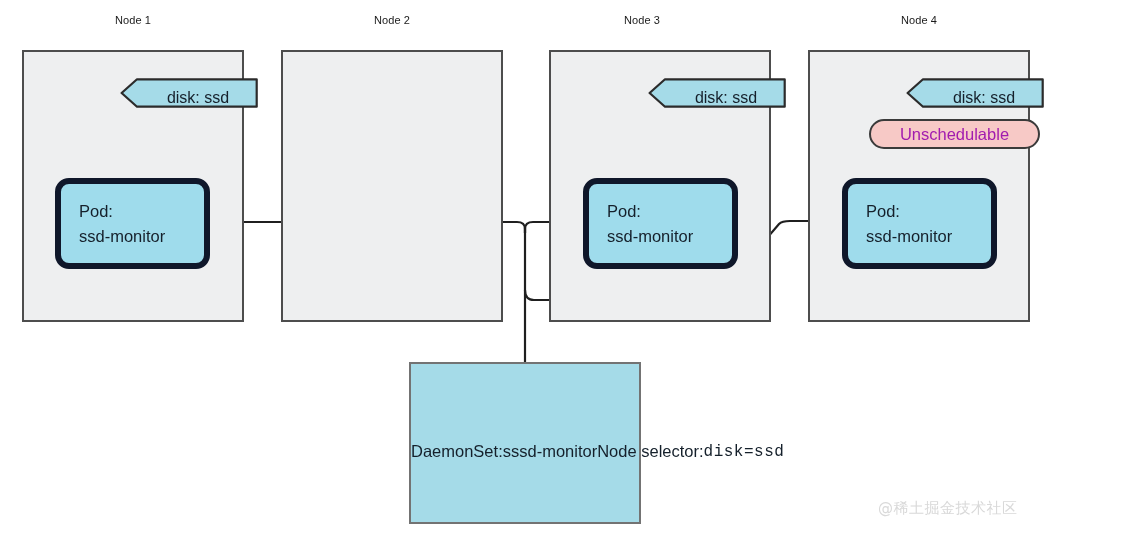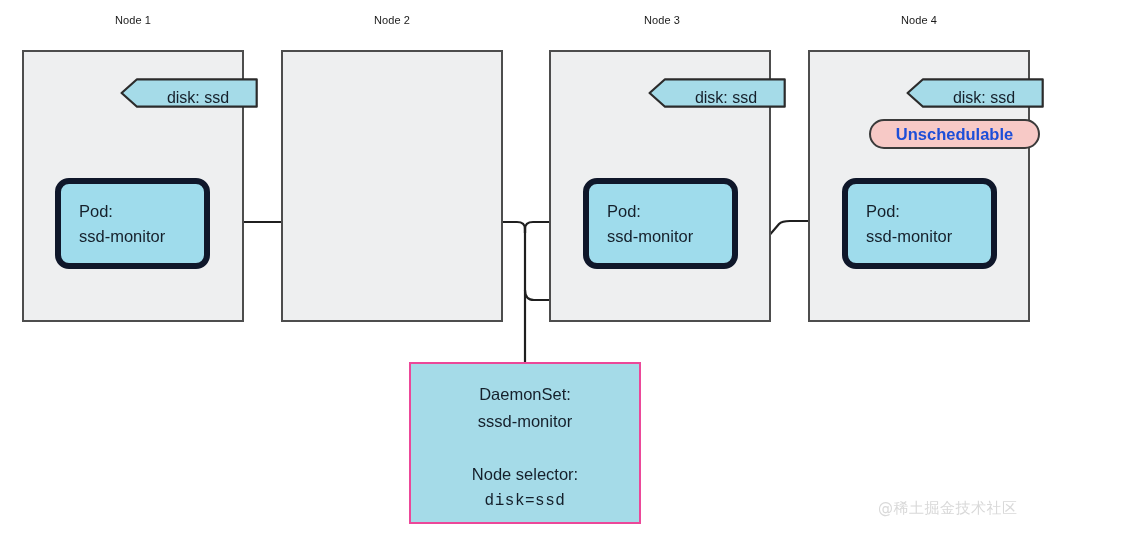--- a/index.html
+++ b/index.html
@@ -89,31 +89,29 @@
     background: #f7c9c6;
     border: 2px solid #3a3a3a;
     border-radius: 16px;
     display: flex;
     align-items: center;
     justify-content: center;
   }
   .badge-label {
     font-size: 16.5px;
     line-height: 20px;
-    color: #1d4ed8;
-    white-space: nowrap;
-    font-weight: bold;
+    color: #a21caf;
+    white-space: nowrap;
   }
   .ds-box {
     position: absolute;
     background: #a5dbe8;
-    border: 2px solid #ec4899;
-    box-sizing: border-box;
-    display: flex;
-    flex-direction: column;
+    border: 2px solid #737373;
+    box-sizing: border-box;
+    display: flex;
     align-items: center;
     justify-content: flex-start;
     padding-top: 17px;
   }
   .ds-line {
     font-size: 16.5px;
     line-height: 27px;
     color: #15202b;
     white-space: nowrap;
     text-align: center;
@@ -168,21 +166,21 @@
   <div class="tag" style="left:120px; top:78px; width:138px;">
     <svg class="tag-shape" viewBox="0 0 138 30" preserveAspectRatio="none" xmlns="http://www.w3.org/2000/svg">
       <path d="M17,1.3 L136.7,1.3 L136.7,28.7 L17,28.7 L1.6,15 Z" fill="#a5dbe8" stroke="#2b2b2b" stroke-width="2.2" stroke-linejoin="round"></path>
     </svg>
     <span class="tag-label">disk: ssd</span>
   </div>
 
   <div class="node-title" style="left:281px; top:10px; width:222px;">Node 2</div>
   <div class="node-box" style="left:281px; top:50px; width:222px; height:272px;"></div>
 
-  <div class="node-title" style="left:551px; top:10px; width:222px;">Node 3</div>
+  <div class="node-title" style="left:531px; top:10px; width:222px;">Node 3</div>
   <div class="node-box" style="left:549px; top:50px; width:222px; height:272px;"></div>
   <div class="pod-box" style="left:583px; top:178px; width:155px; height:91px;">
     <div class="pod-line">Pod:</div>
     <div class="pod-line">ssd-monitor</div>
   </div>
   <div class="tag" style="left:648px; top:78px; width:138px;">
     <svg class="tag-shape" viewBox="0 0 138 30" preserveAspectRatio="none" xmlns="http://www.w3.org/2000/svg">
       <path d="M17,1.3 L136.7,1.3 L136.7,28.7 L17,28.7 L1.6,15 Z" fill="#a5dbe8" stroke="#2b2b2b" stroke-width="2.2" stroke-linejoin="round"></path>
     </svg>
     <span class="tag-label">disk: ssd</span>

